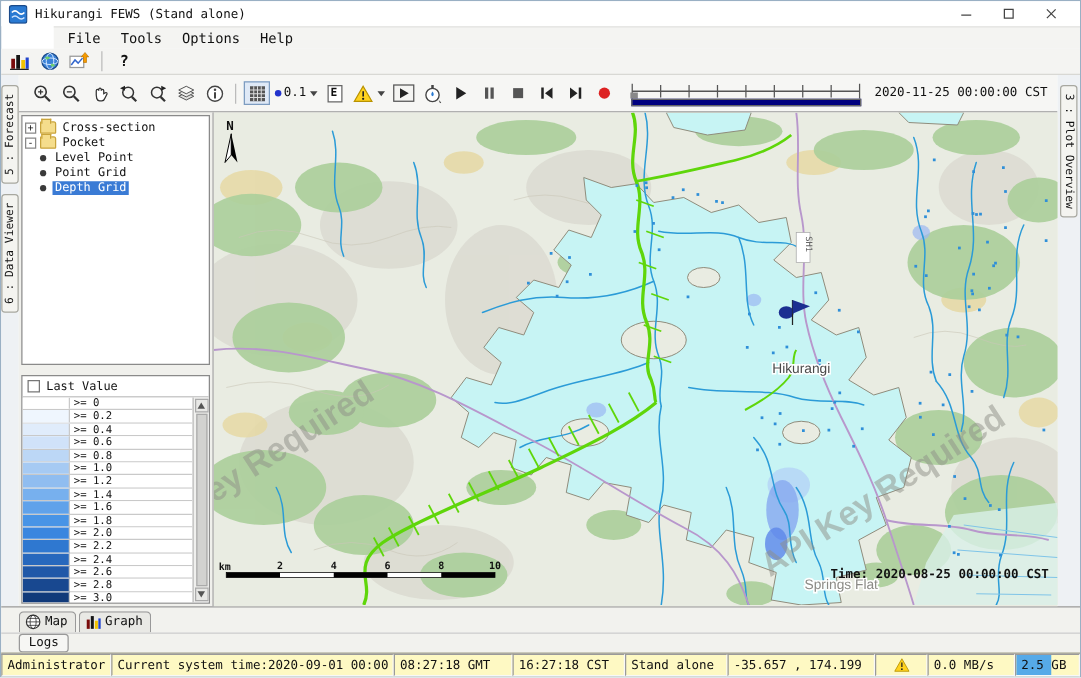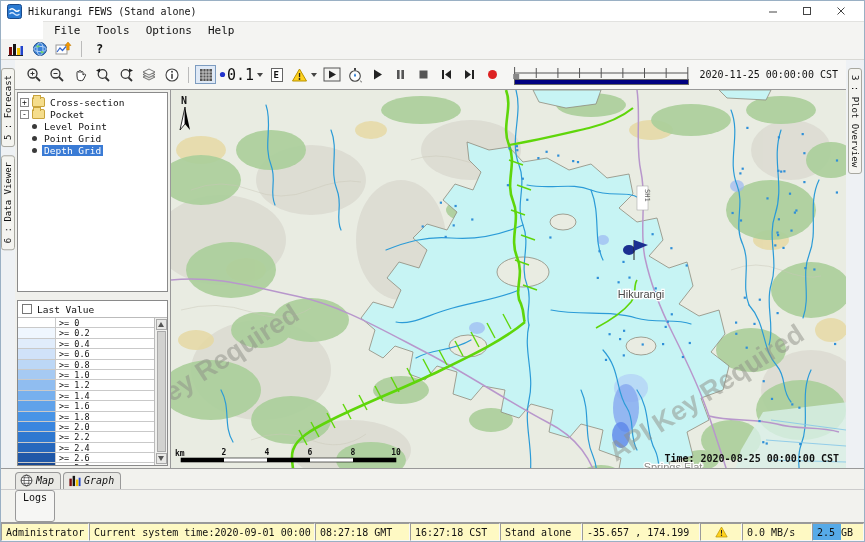--- a/index.html
+++ b/index.html
@@ -25,21 +25,21 @@
   .tbtn { min-width:21px; height:19px; display:flex; align-items:center; justify-content:center;
     border:1px solid transparent; font-size:12px; }
   .tbtn.pressed { border:1px solid #7d9cc0; background:#dfe9f6; }
   .tbtn.dropdown { min-width:30px; gap:1px; }
   .sep { width:1px; height:16px; background:#bbb; margin:0 4px; }
 
   .maptoolbar { height:30px; display:flex; align-items:center; gap:2px; padding:0 6px 0 8px;
     background:#f6f6f4; border-bottom:1px solid #999; }
   .caret { width:0; height:0; border-left:3px solid transparent; border-right:3px solid transparent;
     border-top:4px solid #444; margin-left:2px; }
-  .interval-text { font-size:15px; }
+  .interval-text { font-size:10px; }
 
   .timeline { flex:1; display:flex; flex-direction:column; margin:0 6px; min-width:120px; }
   .timeline svg { width:100%; height:14px; display:block; }
   .timebar { height:6px; background:#000080; width:97%; margin-left:1.5%; border:1px solid #666; }
   .tl-date { font-size:10px; white-space:nowrap; padding-right:2px; }
 
   
   .main { flex:1; display:flex; min-height:0; }
   .vstrip { width:14px; background:#eef1f4; display:flex; flex-direction:column; align-items:center; }
   .vstrip.right { width:18px; }
@@ -85,26 +85,26 @@
   .arr-up { width:0; height:0; border-left:3px solid transparent; border-right:3px solid transparent;
     border-bottom:5px solid #555; }
   .arr-dn { width:0; height:0; border-left:3px solid transparent; border-right:3px solid transparent;
     border-top:5px solid #555; }
   .scr-thumb { flex:1; width:9px; background:#d2d2d0; border:1px solid #aaa; margin:1px 0; }
 
   .map-panel { flex:1; position:relative; overflow:hidden; background:#e9ece2; }
 
   
   .tabs-row { height:21px; display:flex; align-items:flex-end; gap:2px; padding:0 0 0 14px;
-    background:#f2f2ee; border-top:1px solid #999;font-style:italic; }
+    background:#f2f2ee; border-top:1px solid #999; }
   .btab { display:flex; align-items:center; gap:3px; font-size:10px; padding:1px 6px 2px 4px;
     border:1px solid #999; border-bottom:none; border-radius:4px 4px 0 0; background:#e9e9e5; height:17px; }
   .btab.active { background:#fbfbf9; height:20px; }
   .tabicon { width:13px; height:13px; }
-  .logs-row { height:33px; display:flex; padding-left:14px;
+  .logs-row { height:16px; display:flex; align-items:center; padding-left:14px;
     background:#f2f2ee; border-top:1px solid #ccc; }
   .logs-btn { font-size:10px; border:1px solid #999; border-radius:3px; background:#f6f6f4; padding:1px 7px; }
 
   
   .statusbar { height:19px; display:flex; background:#fef9c3; border-top:1px solid #999; font-size:10px; }
   .scell { display:flex; align-items:center; padding:0 4px; white-space:nowrap; overflow:hidden;
     border:1px solid; border-color:#9a9a9a #f8f8f8 #f8f8f8 #9a9a9a; position:relative; }
   .scell.grow { flex:1; }
   .mem-fill { position:absolute; left:0; top:0; bottom:0; width:55%; background:#56aae8; }
   .mem-text { position:relative; }

